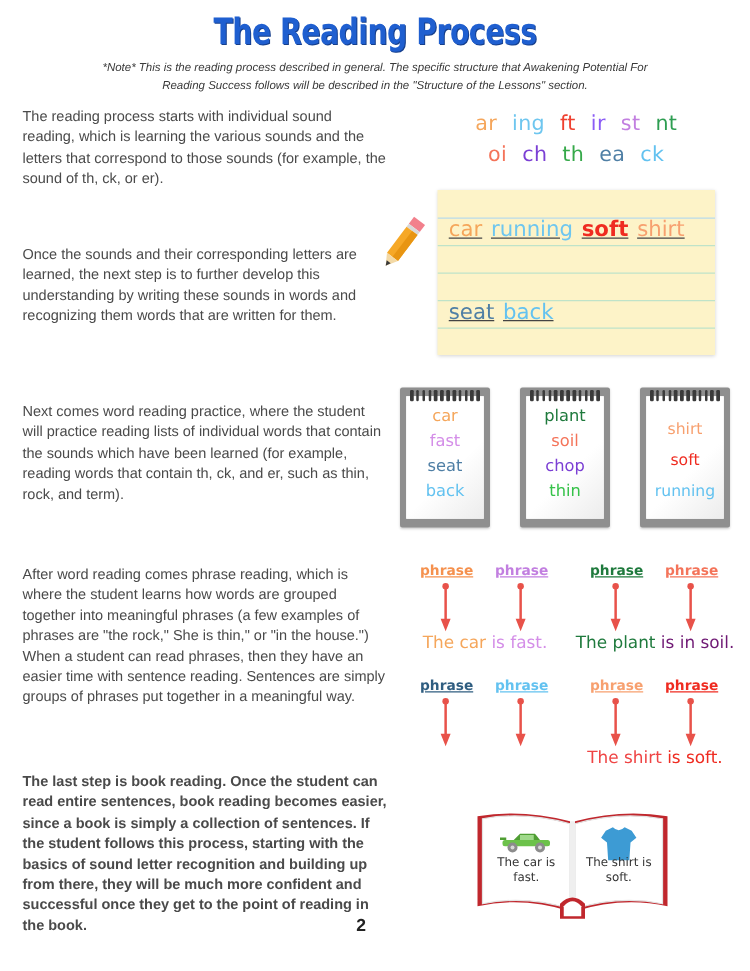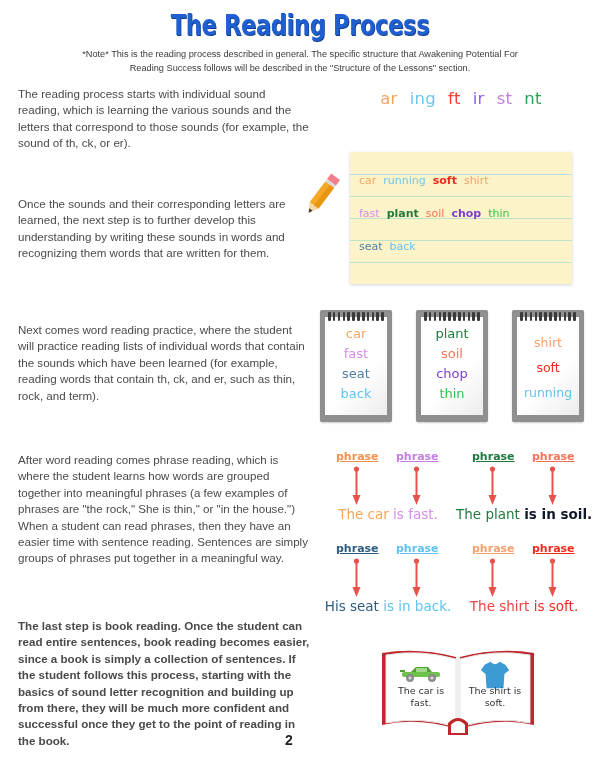--- a/index.html
+++ b/index.html
@@ -14,21 +14,21 @@
   .title{
     position:absolute;top:8px;left:0;width:600px;text-align:center;
     font-family:"DejaVu Sans",sans-serif;
     font-size:29px;font-weight:bold;letter-spacing:-0.5px;
     color:#1f5fd0;
     transform:scaleX(0.78);transform-origin:center top;
     text-shadow:1px 1px 0 #163f8c;
   }
   .note{
     position:absolute;top:48px;left:72px;width:456px;text-align:center;
-    font-size:9.2px;line-height:13.5px;color:#3a3a3a;
+    font-size:9.2px;font-style:italic;line-height:13.5px;color:#3a3a3a;
   }
 
   
   .para{
     position:absolute;left:18px;width:292px;
     font-size:11.6px;line-height:16.4px;color:#4a4a4a;
   }
   #p1{top:86px;}
   #p2{top:196px;}
   #p3{top:322px;}
@@ -54,22 +54,23 @@
     background:#fdf3c8;
     box-shadow:0 1px 3px rgba(0,0,0,.18);
     overflow:hidden;
   }
   .notepaper .rule{
     position:absolute;left:0;width:222px;height:1px;background:#bfe3c9;
   }
   .notepaper .rule.blue{background:#b9dcea;}
   .nwline{
     position:absolute;left:9px;width:210px;height:22px;
-    font-family:"DejaVu Sans",sans-serif;font-size:11px;
+    font-family:"DejaVu Sans",sans-serif;font-size:17px;
     white-space:nowrap;
+    text-decoration:underline;
   }
   .nwline span{margin-right:7px;}
 
   .pencil{position:absolute;left:294px;top:166px;width:56px;height:56px;}
 
   
   .pads{position:absolute;left:320px;top:310px;width:272px;height:118px;}
   .pad{
     position:absolute;top:0;width:72px;height:112px;
     background:#8f8f8f;border-radius:2px;
@@ -131,20 +132,21 @@
 
   <div class="para" id="p1">The reading process starts with individual sound reading, which is learning the various sounds and the letters that correspond to those sounds (for example, the sound of th, ck, or er).</div>
   <div class="para" id="p2">Once the sounds and their corresponding letters are learned, the next step is to further develop this understanding by writing these sounds in words and recognizing them words that are written for them.</div>
   <div class="para" id="p3">Next comes word reading practice, where the student will practice reading lists of individual words that contain the sounds which have been learned (for example, reading words that contain th, ck, and er, such as thin, rock, and term).</div>
   <div class="para" id="p4">After word reading comes phrase reading, which is where the student learns how words are grouped together into meaningful phrases (a few examples of phrases are "the rock," She is thin," or "in the house.") When a student can read phrases, then they have an easier time with sentence reading.  Sentences are simply groups of phrases put together in a meaningful way.</div>
   <div class="para" id="p5">The last step is book reading. Once the student can read entire sentences, book reading becomes easier, since a book is simply a collection of sentences. If the student follows this process, starting with the basics of sound letter recognition and building up from there, they will be much more confident and successful once they get to the point of reading in the book.</div>
   <div class="pagenum">2</div>
 
   <div class="sounds">
     <div class="row" id="sound-row-1"><span style="color: rgb(245, 166, 91);">ar</span><span style="color: rgb(110, 198, 239);">ing</span><span style="color: rgb(239, 65, 48);">ft</span><span style="color: #8b5cf6;">ir</span><span style="color: rgb(194, 127, 224);">st</span><span style="color: rgb(46, 158, 82);">nt</span></div>
+    <div class="row" id="sound-row-2"><span style="color: rgb(244, 116, 90);">oi</span><span style="color: rgb(123, 63, 212);">ch</span><span style="color: rgb(54, 169, 74);">th</span><span style="color: rgb(79, 127, 165);">ea</span><span style="color: rgb(99, 194, 240);">ck</span></div>
   </div>
 
   <div class="pencil">
     <svg viewBox="0 0 56 56" width="56" height="56">
       <g transform="rotate(37 28 28)">
         <rect x="23" y="6" width="11" height="7" fill="#f2808c"></rect>
         <rect x="23" y="13" width="11" height="3" fill="#d8d8d8"></rect>
         <rect x="23" y="16" width="11" height="26" fill="#f6a827"></rect>
         <rect x="28.5" y="16" width="5.5" height="26" fill="#e89512"></rect>
         <polygon points="23,42 34,42 28.5,51" fill="#f3d9a6"></polygon>
@@ -153,21 +155,20 @@
     </svg>
   </div>
 
   <div class="notepaper">
     <div class="rule blue" style="top:22px"></div>
     <div class="rule" style="top:44px"></div>
     <div class="rule" style="top:66px"></div>
     <div class="rule" style="top:88px"></div>
     <div class="rule" style="top:110px"></div>
     <div class="nwline" id="np-line-0" style="top:22px"><span style="color: rgb(245, 166, 91);">car</span><span style="color: rgb(110, 198, 239);">running</span><span style="color: rgb(239, 43, 32); font-weight: bold;">soft</span><span style="color: rgb(247, 160, 111);">shirt</span></div>
-    <div class="nwline" id="np-line-1" style="top:55px"><span style="color: rgb(212, 142, 232);">fast</span><span style="color: rgb(31, 122, 61); font-weight: bold;">plant</span><span style="color: rgb(244, 116, 90);">soil</span><span style="color: rgb(123, 63, 212); font-weight: bold;">chop</span><span style="color: rgb(54, 194, 74);">thin</span></div>
     <div class="nwline" id="np-line-2" style="top:88px"><span style="color: rgb(79, 127, 165);">seat</span><span style="color: rgb(99, 194, 240);">back</span></div>
   </div>
 
   <div class="pads">
     <div class="pad" id="pad1">
       <div class="sheet"></div>
       <div class="spiral">
         <i></i>
           <i></i>
           <i></i>
@@ -257,36 +258,35 @@
         <div class="parrow" style="left: 32px;"><svg viewBox="0 0 9 40" width="9" height="40">
             <circle cx="4.5" cy="3" r="2.6" fill="#e8524a"></circle>
             <line x1="4.5" y1="3" x2="4.5" y2="31" stroke="#e8524a" stroke-width="2"></line>
             <polygon points="0.5,29 8.5,29 4.5,39" fill="#e8524a"></polygon>
           </svg></div>
         <div class="parrow" style="left: 92px;"><svg viewBox="0 0 9 40" width="9" height="40">
             <circle cx="4.5" cy="3" r="2.6" fill="#e8524a"></circle>
             <line x1="4.5" y1="3" x2="4.5" y2="31" stroke="#e8524a" stroke-width="2"></line>
             <polygon points="0.5,29 8.5,29 4.5,39" fill="#e8524a"></polygon>
           </svg></div>
-        <div class="psent"><span style="color: rgb(31, 122, 61);">The plant </span><span style="color: #0f172a; font-weight: bold;">is in soil.</span></div>
+        <div class="psent"><span style="color: rgb(31, 122, 61);">The plant </span><span style="color: #701a75;">is in soil.</span></div>
       </div>
     <div class="pgroup pg3" id="pgroup-2">
         <div class="plabel" style="left: 16px; color: rgb(47, 93, 128);">phrase</div>
         <div class="plabel" style="left: 76px; color: rgb(99, 194, 240);">phrase</div>
         <div class="parrow" style="left: 32px;"><svg viewBox="0 0 9 40" width="9" height="40">
             <circle cx="4.5" cy="3" r="2.6" fill="#e8524a"></circle>
             <line x1="4.5" y1="3" x2="4.5" y2="31" stroke="#e8524a" stroke-width="2"></line>
             <polygon points="0.5,29 8.5,29 4.5,39" fill="#e8524a"></polygon>
           </svg></div>
         <div class="parrow" style="left: 92px;"><svg viewBox="0 0 9 40" width="9" height="40">
             <circle cx="4.5" cy="3" r="2.6" fill="#e8524a"></circle>
             <line x1="4.5" y1="3" x2="4.5" y2="31" stroke="#e8524a" stroke-width="2"></line>
             <polygon points="0.5,29 8.5,29 4.5,39" fill="#e8524a"></polygon>
           </svg></div>
-        <div class="psent"><span style="color: rgb(47, 93, 128);">His seat </span><span style="color: rgb(99, 194, 240);">is in back.</span></div>
       </div>
     <div class="pgroup pg4" id="pgroup-3">
         <div class="plabel" style="left: 16px; color: rgb(247, 160, 111);">phrase</div>
         <div class="plabel" style="left: 76px; color: rgb(239, 43, 32);">phrase</div>
         <div class="parrow" style="left: 32px;"><svg viewBox="0 0 9 40" width="9" height="40">
             <circle cx="4.5" cy="3" r="2.6" fill="#e8524a"></circle>
             <line x1="4.5" y1="3" x2="4.5" y2="31" stroke="#e8524a" stroke-width="2"></line>
             <polygon points="0.5,29 8.5,29 4.5,39" fill="#e8524a"></polygon>
           </svg></div>
         <div class="parrow" style="left: 92px;"><svg viewBox="0 0 9 40" width="9" height="40">

